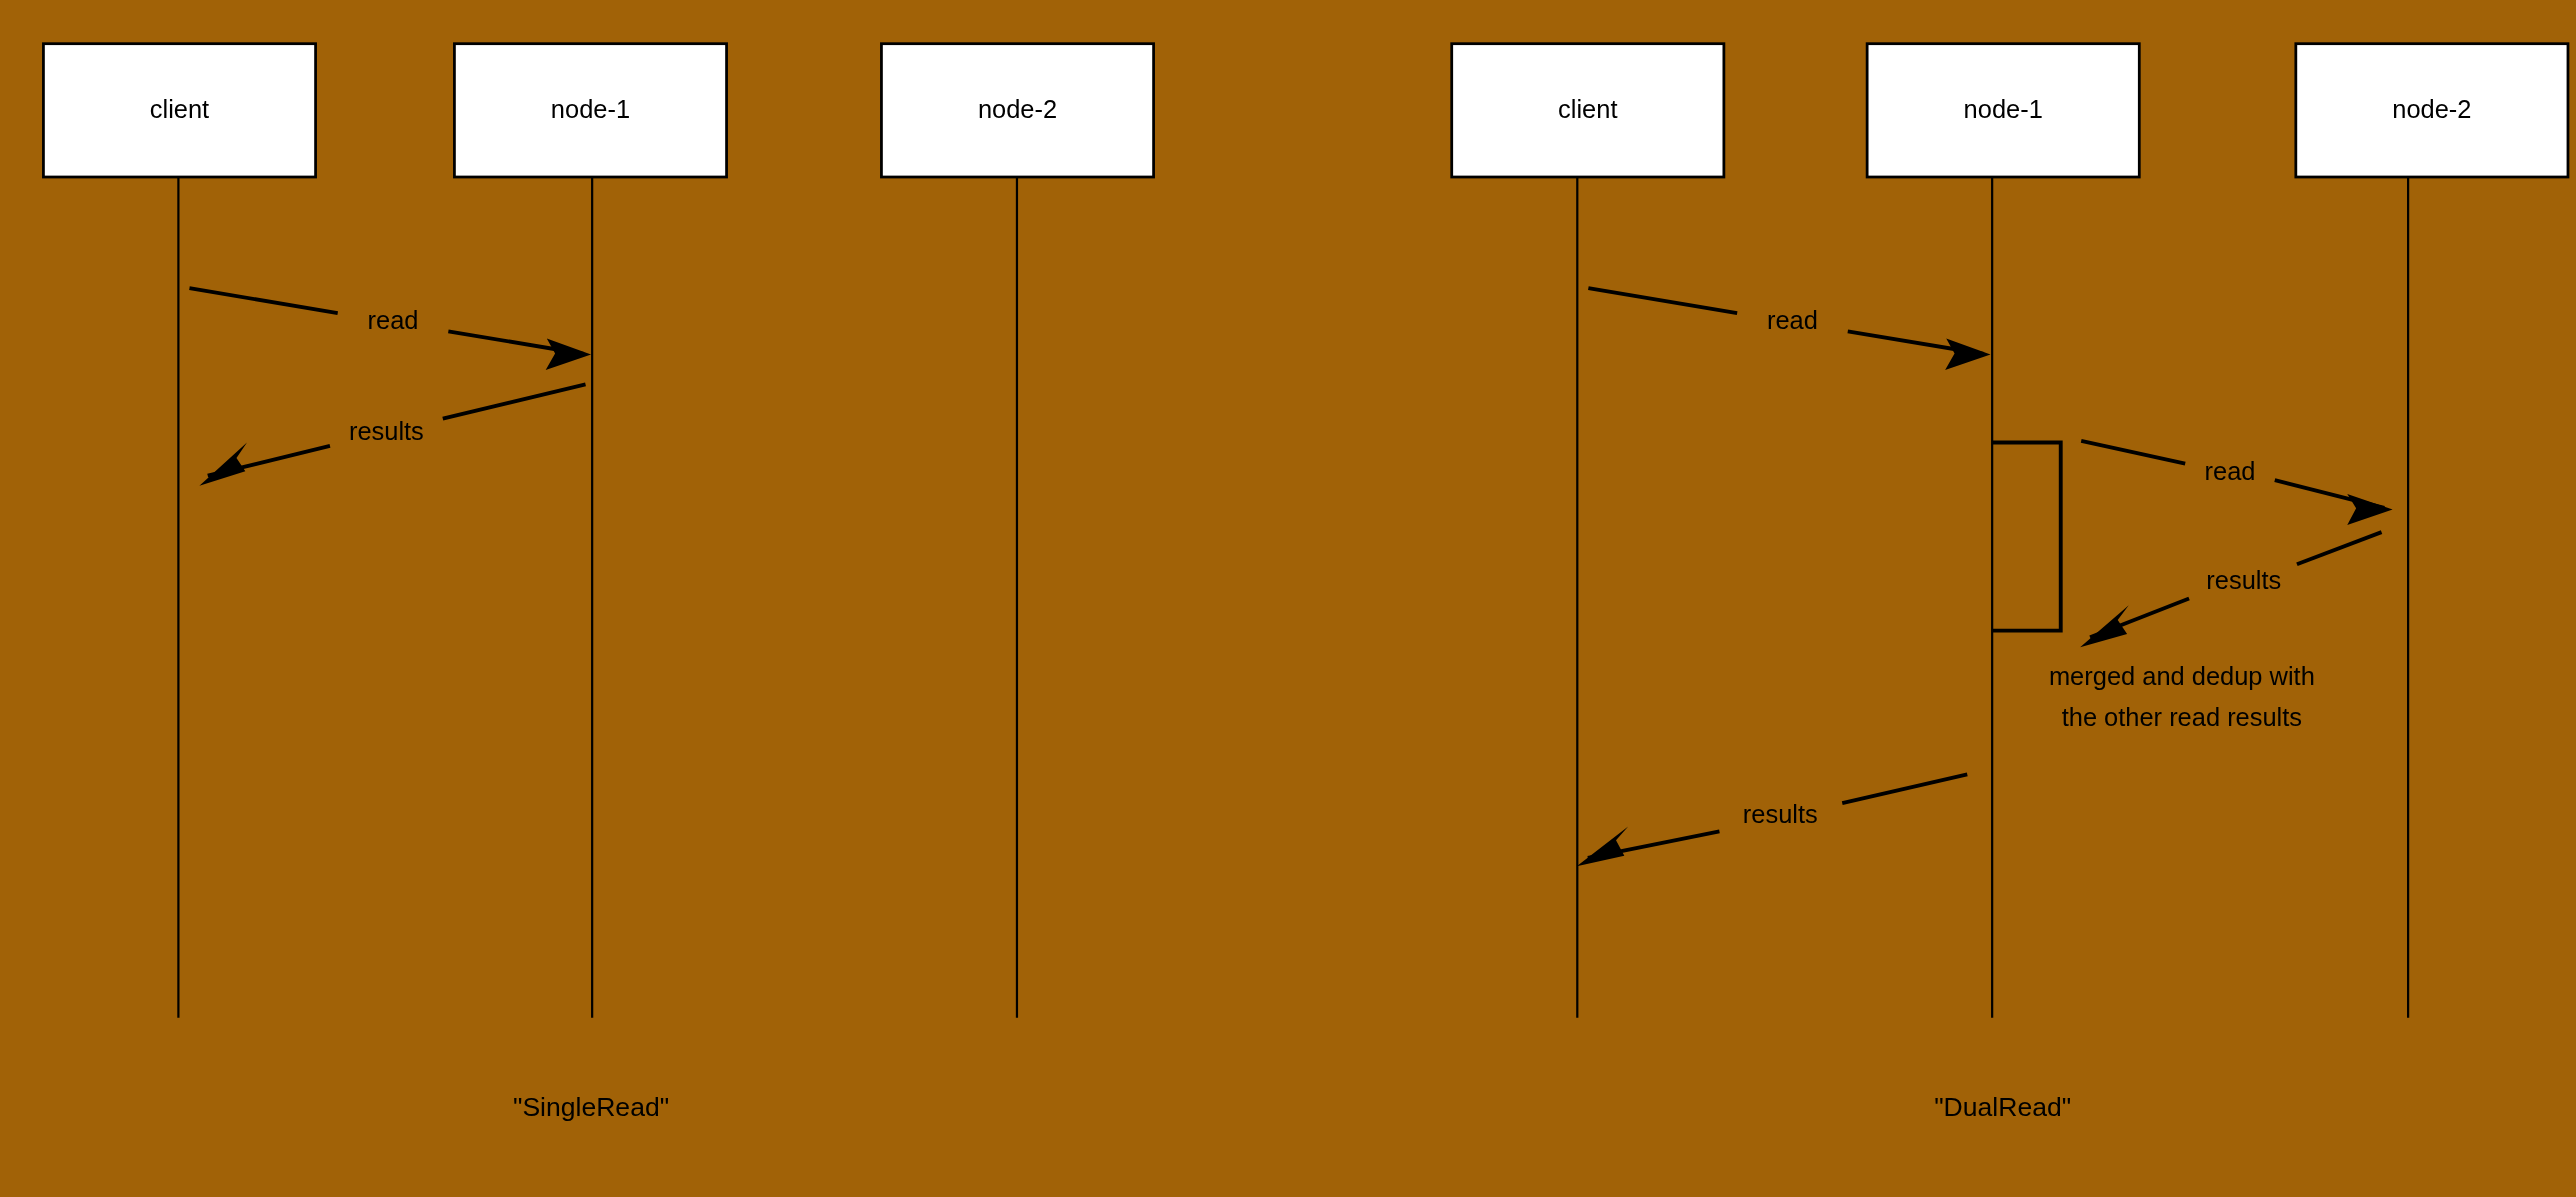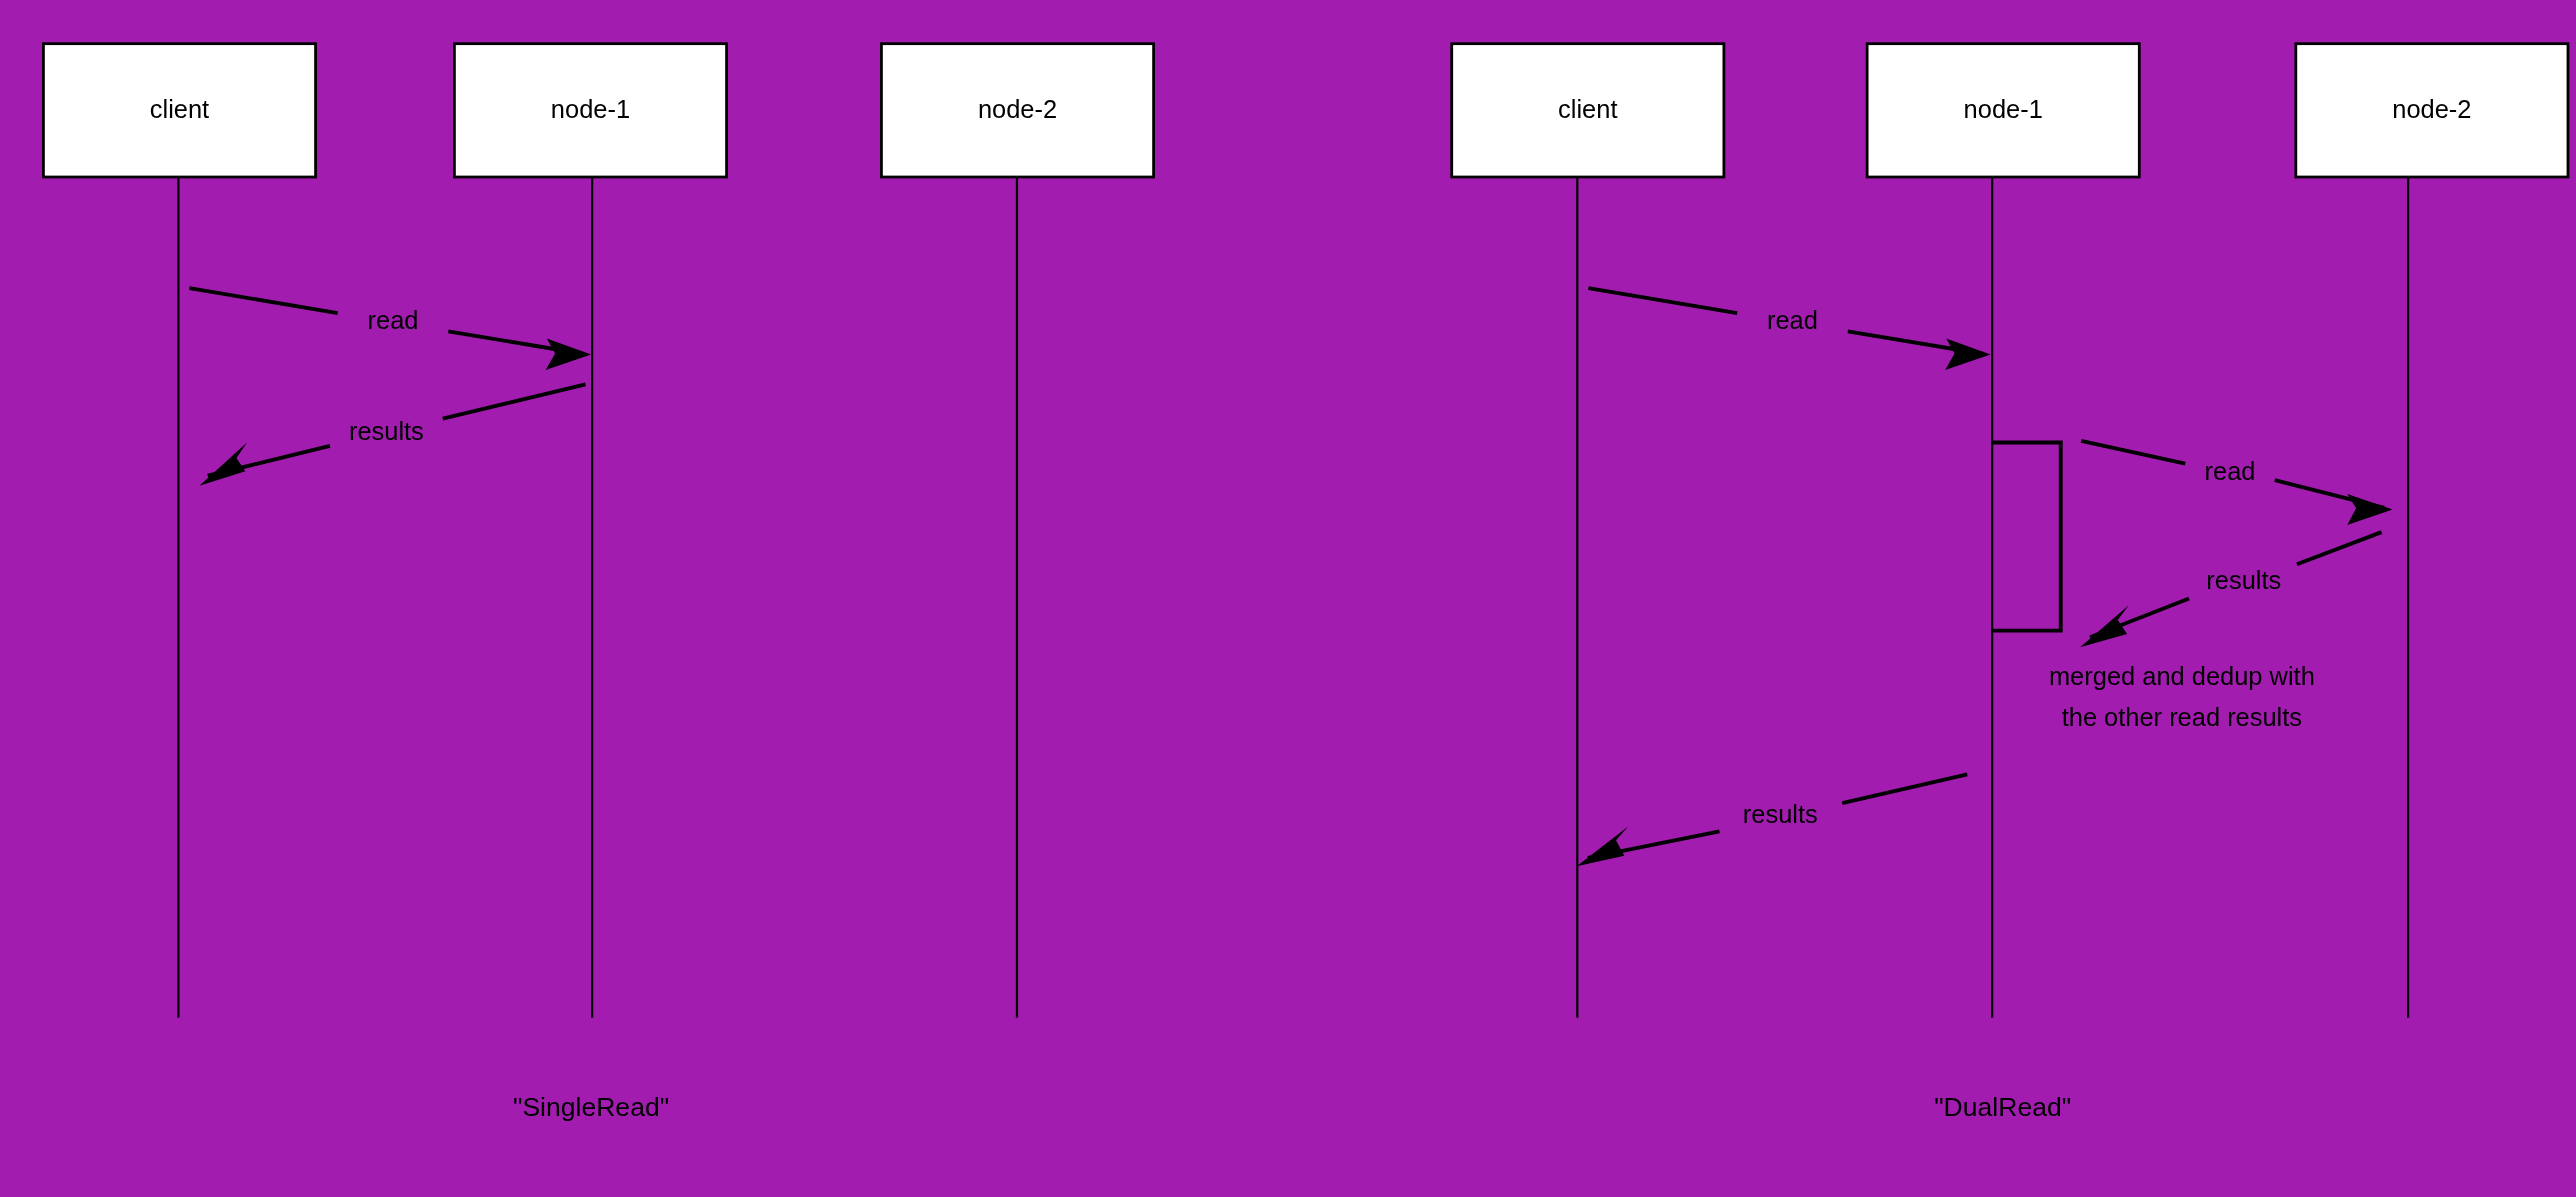--- a/index.html
+++ b/index.html
@@ -9,21 +9,21 @@
     background: #ffffff;
   }
   body {
     font-family: "Liberation Sans", sans-serif;
     color: #000000;
   }
   #canvas {
     position: relative;
     width: 2576px;
     height: 1197px;
-    background: #a21caf;
+    background: #a16207;
     overflow: hidden;
   }
   #diagram-svg {
     position: absolute;
     left: 0;
     top: 0;
     width: 2576px;
     height: 1197px;
     display: block;
   }

